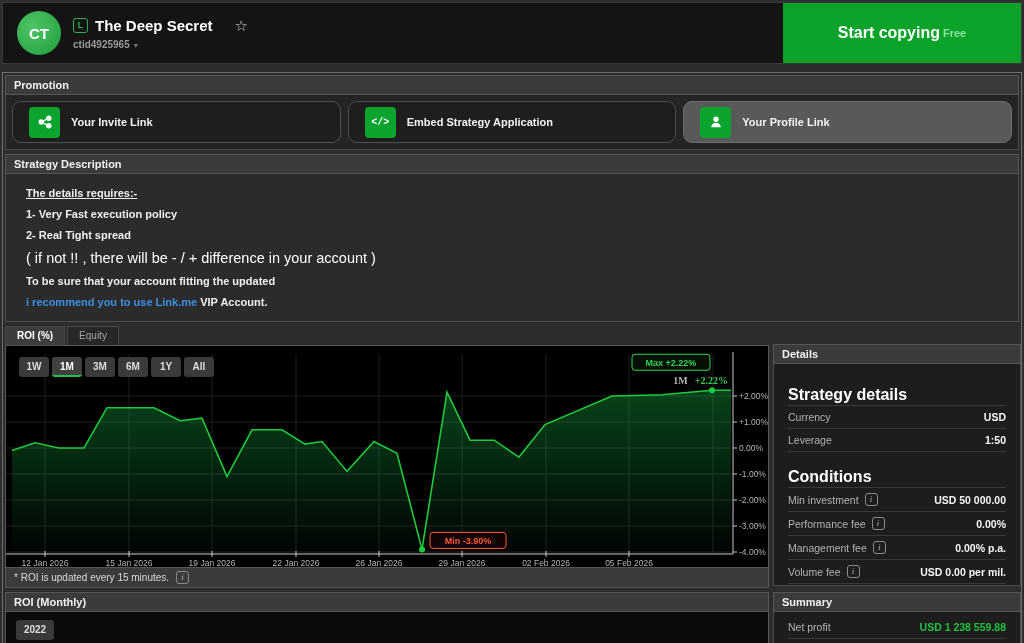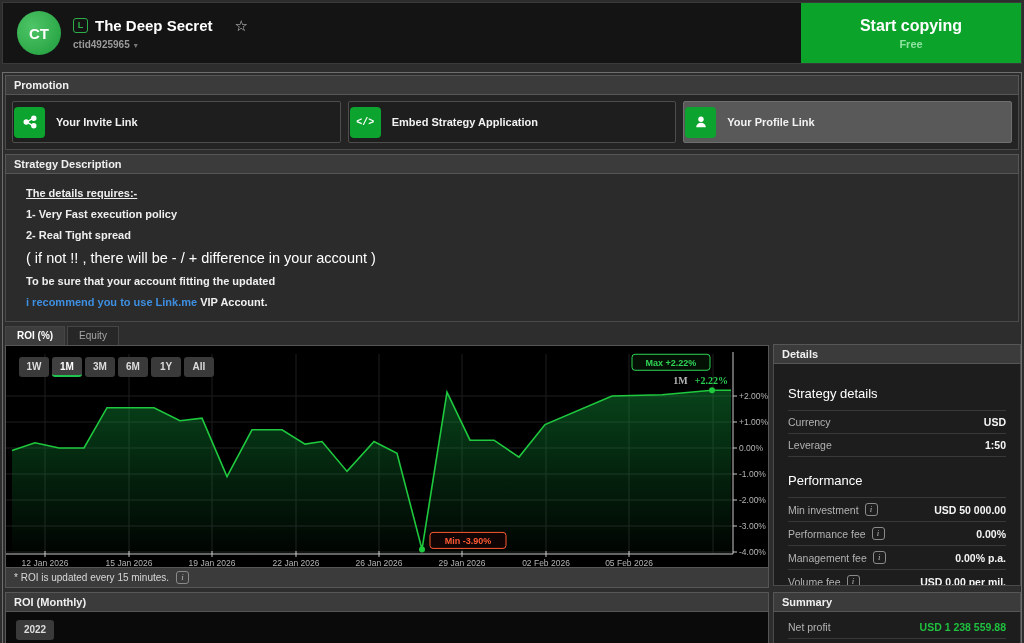--- a/index.html
+++ b/index.html
@@ -20,32 +20,32 @@
   .strategy-name { font-size:15px; font-weight:bold; color:#fff; }
   .acct-row { display:flex; align-items:center; gap:4px; font-size:10px; color:#9a9a9a; font-weight:bold; cursor:pointer;}
   .caret-icon::before{ content:"▾"; font-size:8px; color:#777; }
   .star { margin:0 0 14px 22px; cursor:pointer; }
   .star::before { content:"☆"; color:#cfcfcf; font-size:15px; }
   .hstats { display:flex; align-items:center; margin-left:16px; }
   .hstat { border-left:1px solid #474747; padding:0 21px; height:40px; display:flex; flex-direction:column; justify-content:center; gap:6px; }
   .hstat .lbl { font-size:9.5px; color:#8a8a8a; }
   .hstat .val { font-size:15px; color:#f2f2f2; }
   .hstat .val.roi { font-weight:bold; }
-  .cta { margin-left:auto; width:220px; height:60px; border:none; cursor:pointer; display:flex; flex-direction:column;
+  .cta { margin-left:auto; width:238px; height:60px; border:none; cursor:pointer; display:flex; flex-direction:row;
     align-items:center; justify-content:center; gap:3px; }
   .cta .main { font-size:16px; font-weight:bold; color:#fff; }
   .cta .sub { font-size:11px; font-weight:bold; color:#8fe3a0; }
   
   .frame { margin:0 2px; border:1px solid #6e6e6e; padding:2px; }
   .strip { background:#3b3b3b; border:1px solid #565656; padding:3px 8px; font-size:11px; font-weight:bold; color:#f0f0f0; }
   .gap { height:4px; }
   
   .promo-body { background:#242424; border:1px solid #4a4a4a; border-top:none; padding:6px; display:flex; gap:7px; }
-  .promo-card { flex:1; height:42px; background:#1e1e1e; border:1px solid #4d4d4d; border-radius:2px;
-    display:flex; align-items:center; padding:1px; cursor:pointer; }
+  .promo-card { flex:1; height:42px; background:#1e1e1e; border:1px solid #4d4d4d; border-radius:9px;
+    display:flex; align-items:center; padding:16px; cursor:pointer; }
   .promo-card.highlighted { background:#595959; border-color:#6e6e6e; }
   .promo-icon { width:31px; height:31px; border-radius:4px; display:flex; align-items:center; justify-content:center; flex:none; }
   .promo-label { font-size:11px; font-weight:bold; color:#f2f2f2; margin-left:11px; }
   .code-glyph::before { content:"</>"; color:#fff; font-size:10px; font-weight:bold; font-family:"Liberation Mono","DejaVu Sans Mono",monospace;}
   
   .desc-body { background:#2b2b2b; border:1px solid #4a4a4a; border-top:none; padding:13px 20px 4px 20px; }
   .desc-line { font-size:11px; font-weight:bold; color:#efefef; margin-bottom:9px; }
   .desc-line.u { text-decoration:underline; }
   .desc-line.big { font-size:14.5px; font-weight:400; color:#fff; }
   .desc-link { cursor:pointer; }
@@ -70,21 +70,21 @@
   .info-icon { display:inline-block; width:13px; height:13px; border:1px solid #8a8a8a; border-radius:3px; color:#b5b5b5;
     font-size:9px; font-style:italic; font-family:"Liberation Serif","DejaVu Serif",serif; text-align:center; line-height:11px; cursor:pointer; flex:none;}
   .info-icon::before { content:"i"; }
   
   .monthly-panel { position:relative; background:#0a0a0a; border:1px solid #565656; border-top:none; height:70px; }
   .years { display:flex; gap:3px; padding:8px 0 0 10px;flex-direction:column; }
   .monthly-bars { position:absolute; left:0; top:30px; right:0; bottom:-60px; }
   
   .panel { background:#1d1d1d; border:1px solid #4a4a4a; border-top:none; padding:0 14px; }
   .details-panel { height:222px; overflow:hidden; }
-  .p-heading { font-size:13px; font-weight:normal; color:#fff; padding:22px 0 9px 0; border-bottom:1px solid #383838; }
+  .p-heading { font-size:16px; font-weight:bold; color:#fff; padding:22px 0 1px 0; border-bottom:1px solid #383838; }
   .p-heading.second { padding-top:16px; }
   .prow { display:flex; align-items:center; justify-content:space-between; padding:5px 0; border-bottom:1px solid #383838; min-height:20px;}
   .prow .rl { font-size:10.5px; color:#b2b2b2; display:flex; align-items:center; gap:6px;}
   .prow .rv { font-size:10.5px; font-weight:bold; color:#f5f5f5; }
   .summary-panel { padding-top:4px; height:80px; }
   text { font-family:"Liberation Sans","DejaVu Sans",sans-serif; }
 </style>
 </head>
 <body>
 
@@ -262,21 +262,21 @@
       <div class="panel details-panel">
         <div class="p-heading">Strategy details</div>
         <div class="prow">
           <span class="rl">Currency</span>
           <span class="rv">USD</span>
         </div>
         <div class="prow">
           <span class="rl">Leverage</span>
           <span class="rv">1:50</span>
         </div>
-        <div class="p-heading second">Performance</div>
+        <div class="p-heading second">Conditions</div>
         <div class="prow">
           <span class="rl">
               <span>Min investment</span>
               <span class="info-icon"></span>
             </span>
           <span class="rv">USD 50 000.00</span>
         </div>
         <div class="prow">
           <span class="rl">
               <span>Performance fee</span>

